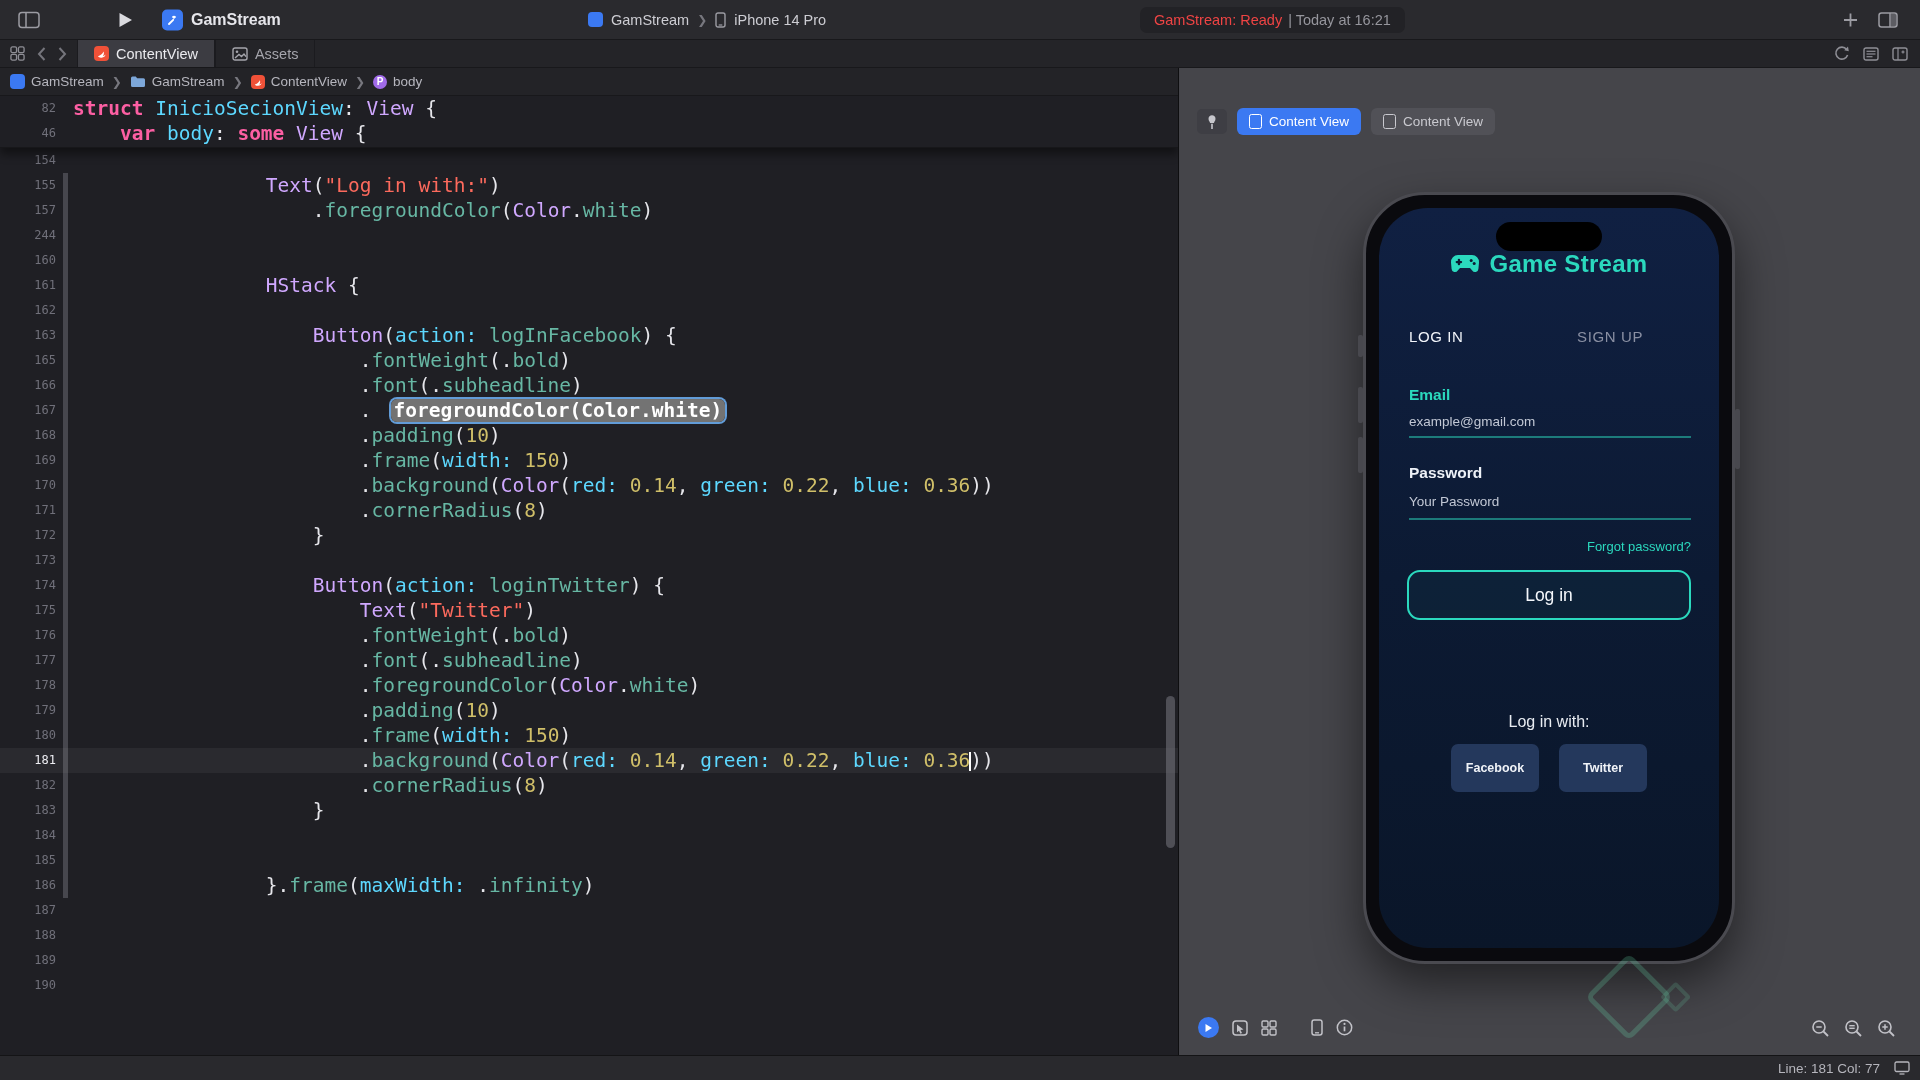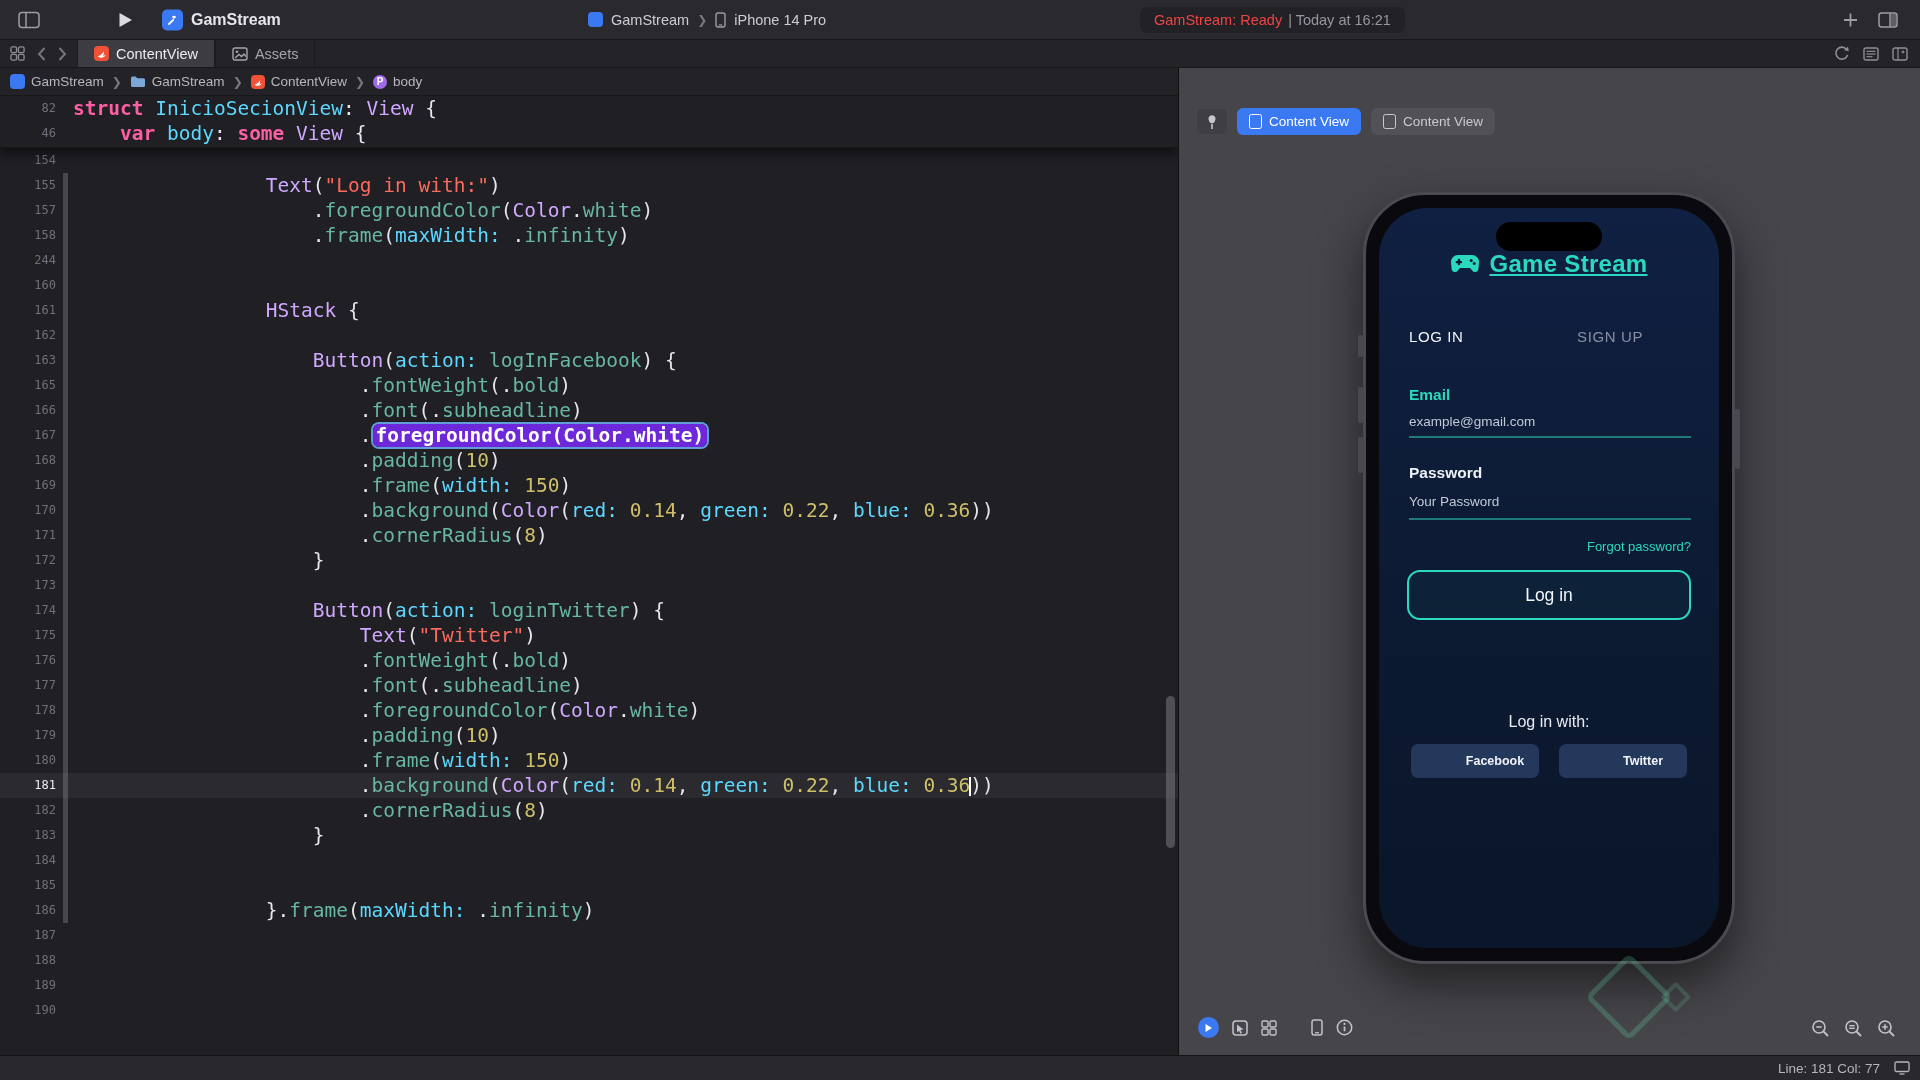--- a/index.html
+++ b/index.html
@@ -53,21 +53,21 @@
   .chg.on{border-left:5px solid rgba(155,155,163,0.33);margin-left:7px;width:5px;}
   .codeln{white-space:pre;line-height:25px;color:#E6E6EB;}
   .tok.kw{color:#FC5FA3;font-weight:bold;}
   .tok.ty{color:#D0A8FF;}
   .tok.de{color:#5DD8FF;}
   .tok.fn{color:#67B7A4;}
   .tok.ar{color:#5DD8FF;}
   .tok.st{color:#FC6A5D;}
   .tok.nu{color:#D0BF69;}
   .tok.pl{color:#E6E6EB;}
-  .hlbox{background:#6d28d9;border-radius:6px;box-shadow:0 0 0 2px #629CD8;padding:0 3px;margin:0 1px;}
+  .hlbox{background:#737373;border-radius:6px;box-shadow:0 0 0 2px #629CD8;padding:0 3px;margin:0 19px;}
   .hlbox .tok{color:#FFFFFF;font-weight:bold;}
   .caret{display:inline-block;width:2px;height:19px;background:#FFFFFF;vertical-align:middle;margin:0 -1px;}
   .vscroll{position:absolute;right:3px;top:600px;width:9px;height:152px;border-radius:5px;
            background:#77777F;opacity:0.55;z-index:5;}
 
   
   .canvas-col{flex:1;background:#45454A;position:relative;overflow:hidden;border-left:1px solid #0E0E10;}
   .chip-row{position:absolute;top:40px;left:18px;display:flex;align-items:center;gap:10px;}
   .pinbtn{width:30px;height:25px;border-radius:5px;background:#3E3E44;color:#C6C6CC;
           display:flex;align-items:center;justify-content:center;}
@@ -82,42 +82,42 @@
   .side-btn{position:absolute;background:#48484E;border-radius:2px;width:5px;}
   .sb-mute{left:-8px;top:140px;height:22px;}
   .sb-vol1{left:-8px;top:192px;height:36px;}
   .sb-vol2{left:-8px;top:242px;height:36px;}
   .sb-power{right:-8px;top:214px;height:60px;}
   .screen{position:absolute;inset:13px;border-radius:49px;overflow:hidden;
           background:linear-gradient(180deg,#102042 0%,#0C1A33 50%,#0A1629 100%);}
   .island{position:absolute;top:14px;left:50%;transform:translateX(-50%);width:106px;height:29px;
           background:#000;border-radius:16px;}
   .ph-title{position:absolute;top:42px;left:0;right:0;display:flex;justify-content:center;align-items:center;
-            gap:9px;color:#2BD9BE;font-size:24px;font-weight:bold;letter-spacing:0.3px;text-decoration:underline;}
+            gap:9px;color:#2BD9BE;font-size:24px;font-weight:bold;letter-spacing:0.3px;}
   .ph-tabs{position:absolute;top:120px;left:30px;right:76px;display:flex;justify-content:space-between;
            font-size:15px;letter-spacing:0.6px;}
   .ph-login{color:#F2F5FA;}
   .ph-signup{color:#8A90A3;}
   .ph-label{position:absolute;left:30px;font-size:15.5px;font-weight:bold;}
   .ph-label.email{top:178px;color:#2BD9BE;}
   .ph-label.pwd{top:256px;color:#EDF1F7;}
   .ph-value{position:absolute;left:30px;font-size:13.5px;color:#C2C8D5;}
   .ph-value.email{top:206px;}
   .ph-value.pwd{top:286px;}
   .ph-line{position:absolute;left:30px;right:28px;height:1.5px;background:rgba(43,217,190,0.5);}
   .ph-line.l1{top:228px;}
   .ph-line.l2{top:310px;}
   .ph-forgot{position:absolute;right:28px;top:331px;font-size:13px;color:#2BD9BE;}
   .ph-loginbtn{position:absolute;left:28px;right:28px;top:362px;height:46px;border:2px solid #2BD9BE;
                border-radius:13px;background:rgba(43,217,190,0.04);color:#F4F7FB;font-size:17.5px;
                display:flex;align-items:center;justify-content:center;}
   .ph-loginwith{position:absolute;top:505px;left:0;right:0;text-align:center;color:#E8ECF2;font-size:16px;}
   .ph-social{position:absolute;top:536px;left:0;right:0;display:flex;justify-content:center;gap:20px;}
-  .ph-socialbtn{width:88px;height:34px;border-radius:7px;background:#24385C;color:#F0F3F8;
-                font-size:12.5px;font-weight:bold;display:flex;align-items:center;justify-content:center;padding-left:40px;}
+  .ph-socialbtn{width:88px;height:48px;border-radius:7px;background:#24385C;color:#F0F3F8;
+                font-size:12.5px;font-weight:bold;display:flex;align-items:center;justify-content:center;}
 
   
   .cv-bl{position:absolute;left:19px;bottom:17px;display:flex;align-items:center;gap:13px;color:#C2C2C8;}
   .livebtn{width:21px;height:21px;border-radius:50%;background:#3B79F2;display:flex;align-items:center;justify-content:center;}
   .cv-gap{width:8px;}
   .cv-br{position:absolute;right:24px;bottom:17px;display:flex;align-items:center;gap:14px;color:#C2C2C8;}
   .wm{position:absolute;left:419px;top:898px;width:52px;height:52px;border:5px solid rgba(110,230,180,0.22);
       border-radius:7px;transform:rotate(45deg);}
   .wm::after{content:"";position:absolute;right:-18px;top:-18px;width:14px;height:14px;
              border:4px solid rgba(110,230,180,0.16);border-radius:3px;}
@@ -308,25 +308,20 @@
             </div>
             <div class="crow">
               <span class="gut">155</span>
               <span class="chg on"></span>
               <span class="codeln" style="padding-left: calc(16ch + 5px);"><span class="tok ty">Text</span><span class="tok pl">(</span><span class="tok st">"Log in with:"</span><span class="tok pl">)</span></span>
             </div>
             <div class="crow">
               <span class="gut">157</span>
               <span class="chg on"></span>
               <span class="codeln" style="padding-left: calc(20ch + 5px);"><span class="tok pl">.</span><span class="tok fn">foregroundColor</span><span class="tok pl">(</span><span class="tok ty">Color</span><span class="tok pl">.</span><span class="tok fn">white</span><span class="tok pl">)</span></span>
-            </div>
-            <div class="crow">
-              <span class="gut">158</span>
-              <span class="chg on"></span>
-              <span class="codeln" style="padding-left: calc(20ch + 5px);"><span class="tok pl">.</span><span class="tok fn">frame</span><span class="tok pl">(</span><span class="tok ar">maxWidth:</span><span class="tok pl"> .</span><span class="tok fn">infinity</span><span class="tok pl">)</span></span>
             </div>
             <div class="crow">
               <span class="gut">244</span>
               <span class="chg on"></span>
               <span class="codeln" style="padding-left: calc(0ch + 5px);"></span>
             </div>
             <div class="crow">
               <span class="gut">160</span>
               <span class="chg on"></span>
               <span class="codeln" style="padding-left: calc(0ch + 5px);"></span>

